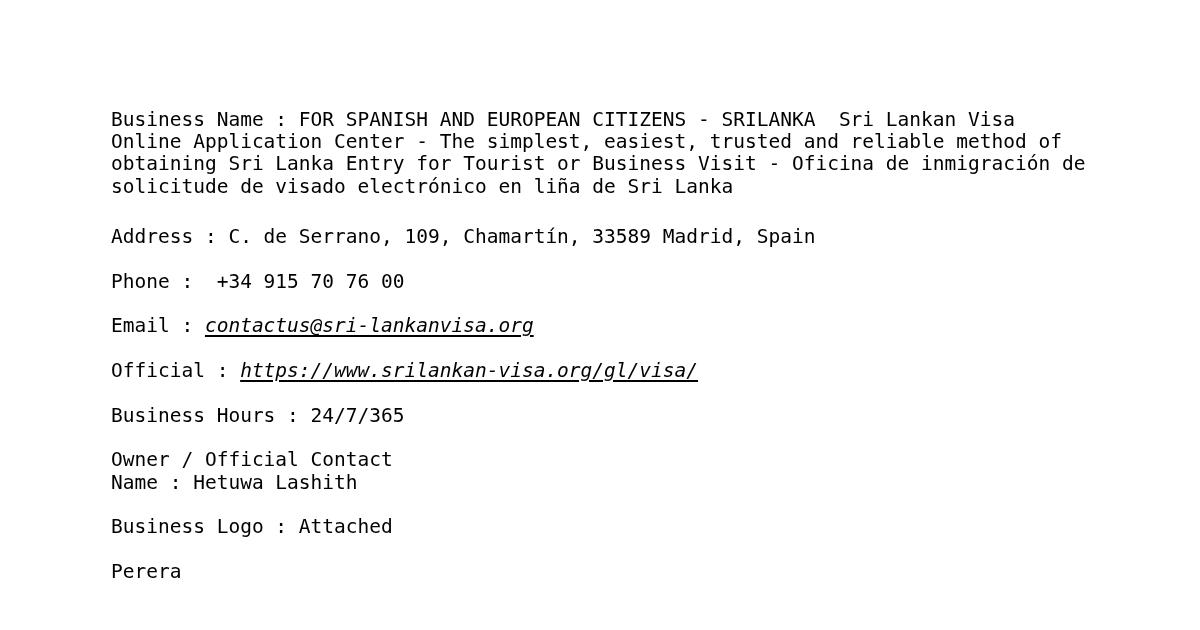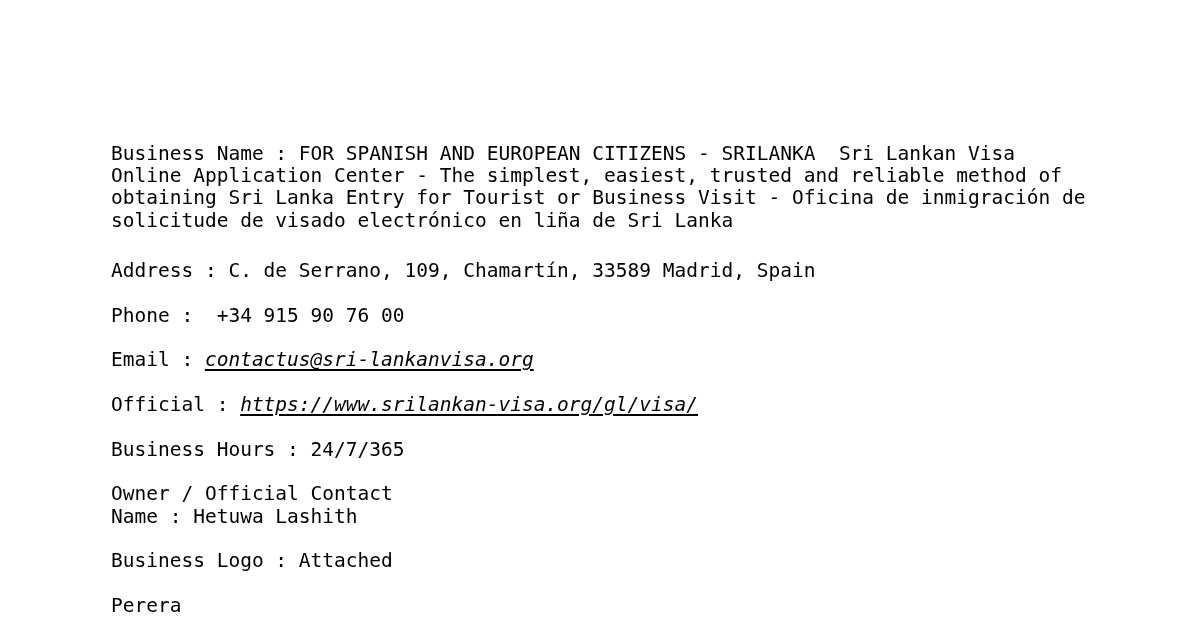--- a/index.html
+++ b/index.html
@@ -24,41 +24,40 @@
     letter-spacing: 0;
     color: #000000;
   }
   .para {
     margin: 0 0 22.5px 0;
     white-space: pre-wrap;
     word-wrap: break-word;
   }
   .para.lead {
     margin-bottom: 28px;
-    margin-top: 34px;
   }
   a.link {
     color: inherit;
     text-decoration: underline;
     text-decoration-thickness: 1.5px;
     text-underline-offset: 3px;
     cursor: pointer;
     font-style: italic;
   }
 </style>
 </head>
 <body>
 
 <main class="sheet">
 
   <p class="para lead">Business Name : FOR SPANISH AND EUROPEAN CITIZENS - SRILANKA  Sri Lankan Visa Online Application Center - The simplest, easiest, trusted and reliable method of obtaining Sri Lanka Entry for Tourist or Business Visit - Oficina de inmigración de solicitude de visado electrónico en liña de Sri Lanka</p>
 
   <p class="para">Address : C. de Serrano, 109, Chamartín, 33589 Madrid, Spain</p>
 
-  <p class="para">Phone :  +34 915 90 76 00</p>
+  <p class="para">Phone :  +34 915 70 76 00</p>
 
   <p class="para"><span>Email : </span><a class="link">contactus@sri-lankanvisa.org</a></p>
 
   <p class="para"><span>Official : </span><a class="link">https://www.srilankan-visa.org/gl/visa/</a></p>
 
 
   <p class="para">Business Hours : 24/7/365</p>
 
   <p class="para">Owner / Official Contact
 Name : Hetuwa Lashith</p>

